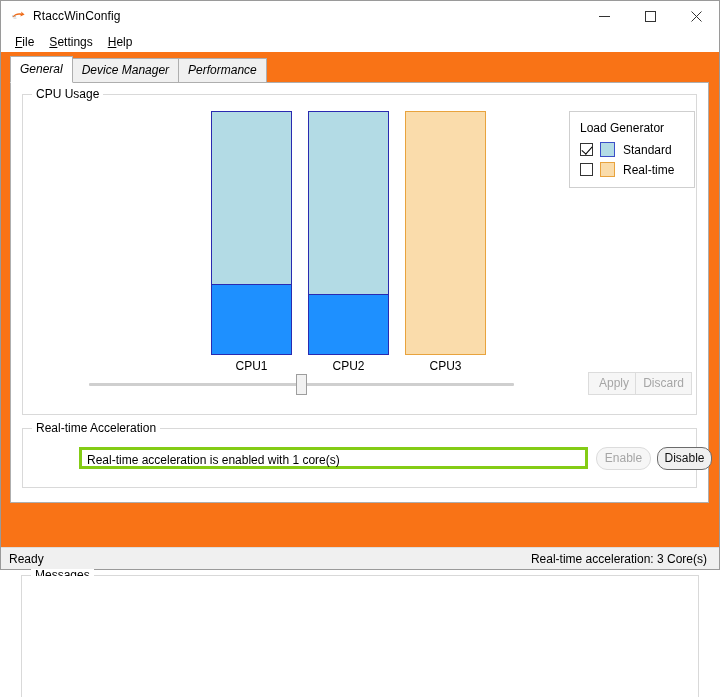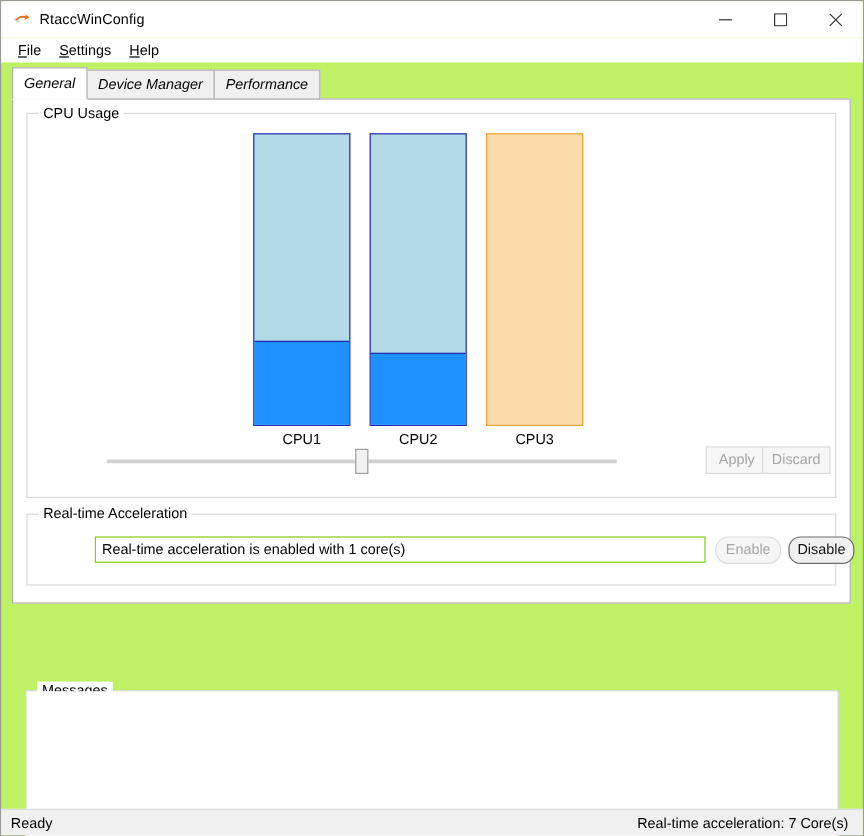--- a/index.html
+++ b/index.html
@@ -7,22 +7,22 @@
     margin: 0; padding: 0;
     width: 720px; height: 697px;
     background: #ffffff;
     font-family: "Liberation Sans", sans-serif;
     font-size: 12px;
     color: #000000;
     overflow: hidden;
   }
   .window {
     position: relative;
-    width: 720px; height: 697px;
-    background: #bef264;
+    width: 720px; height: 570px;
+    background: #f97316;
     border: 1px solid #9a9a9a;
     display: flex; flex-direction: column;
   }
 
   
   .titlebar {
     height: 30px; flex: 0 0 30px;
     background: #ffffff;
     display: flex; align-items: center;
     position: relative;
@@ -174,21 +174,21 @@
     cursor: default;
     position: absolute;
     line-height: 21px;
   }
   .btn.disabled { color: #a6a6a6; border-color: #dcdcdc; background: #f6f6f6; }
   .btn.default  { border: 1px solid #6b6b6b; background: #f0f0f0; }
 
   
   .textfield {
     position: absolute;
-    border: 1px solid #84cc16;
+    border: 3px solid #84cc16;
     background: #ffffff;
     font-size: 12px;
     color: #000;
     padding: 3px 5px;
     height: 22px;
     line-height: 15px;
     font-family: "Liberation Sans", sans-serif;
     outline: none;
   }
 
@@ -287,20 +287,33 @@
               <div class="bar-fill" id="fill-2" style="height: 25%;"></div>
             </div>
             <div class="bar-label">CPU2</div>
           </div>
 
           <div class="bar-wrap" style="left:382px; top:16px; width:81px; height:244px;">
             <div class="bar-outer rt"></div>
             <div class="bar-label">CPU3</div>
           </div>
 
+          <div class="legend" style="left:546px; top:16px; width:126px;">
+            <div class="legend-title">Load Generator</div>
+            <div class="legend-row">
+              <span class="cb checked"></span>
+              <span class="swatch std"></span>
+              <span class="legend-label">Standard</span>
+            </div>
+            <div class="legend-row">
+              <span class="cb"></span>
+              <span class="swatch rt"></span>
+              <span class="legend-label">Real-time</span>
+            </div>
+          </div>
 
           <div class="slider" style="left:66px; top:277px; width:425px;">
             <div class="slider-track"></div>
             <div class="slider-thumb" id="slider-thumb" style="left: 207px;"></div>
           </div>
 
           <button class="btn disabled" style="left:565px; top:277px; width:52px;">Apply</button>
           <button class="btn disabled" style="left:612px; top:277px; width:57px;">Discard</button>
         </div>
       </div>
@@ -318,16 +331,16 @@
 
     <div id="messages-group">
       <span class="glabel" style="position:absolute;top:-8px;left:9px;background:#fff;padding:0 4px;font-size:12px;">Messages</span>
       <div id="messages-box"></div>
     </div>
 
   </div>
 
   <div class="statusbar">
     <span>Ready</span>
-    <span class="status-right">Real-time acceleration: 7 Core(s)</span>
+    <span class="status-right">Real-time acceleration: 3 Core(s)</span>
   </div>
 
 </div>
 
 </body></html>

